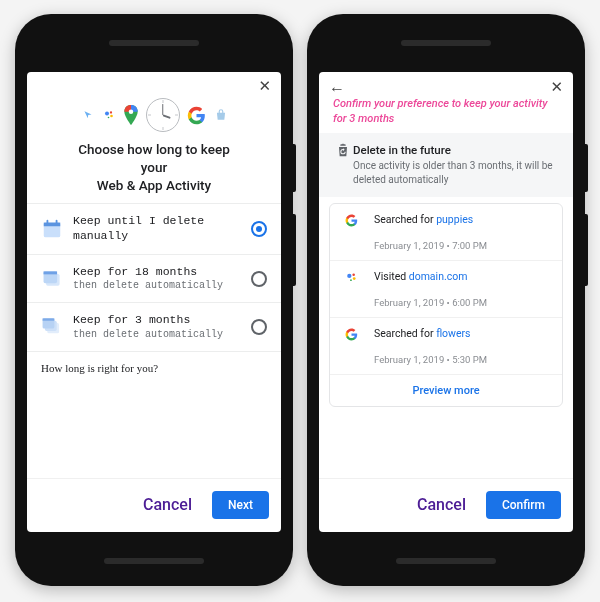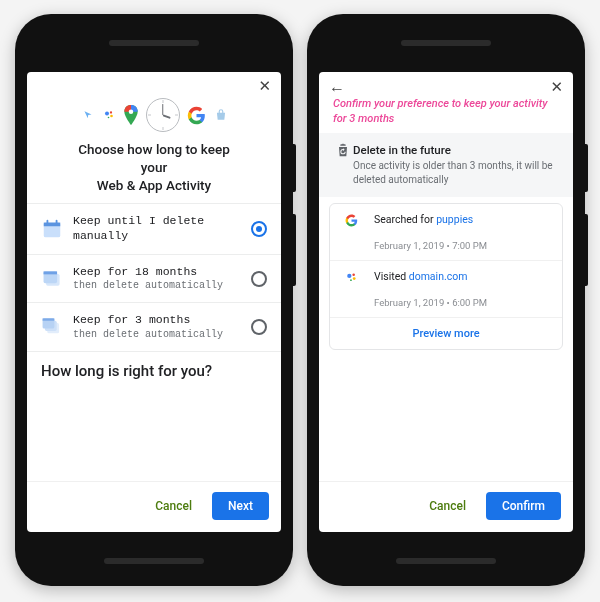--- a/index.html
+++ b/index.html
@@ -55,24 +55,24 @@
     padding:10px 14px; border-bottom:1px solid #eceded; cursor:pointer;font-family:Liberation Mono, monospace;
   }
   .opt .oicon { width:22px; height:22px; flex:0 0 22px; display:flex; align-items:center; justify-content:center;}
   .opt .otxt { flex:1; line-height:1.3; }
   .opt .otxt .primary { font-size:11.5px; color:#202124; font-weight:500;}
   .opt .otxt .secondary { font-size:10px; color:#6a6e73; }
   .radio { width:16px;height:16px;border-radius:50%;border:2px solid #5f6368; position:relative;}
   .radio.sel { border-color:#1a73e8;}
   .radio.sel::after { content:""; position:absolute; inset:3px; background:#1a73e8; border-radius:50%;}
   .info { padding:10px 14px 4px; }
-  .info h3 { font-size:15px; color:#202124; font-weight:500; }
+  .info h3 { font-size:11px; color:#202124; font-weight:500; font-family:Liberation Serif, serif;}
   .info p { font-size:10px; color:#6a6e73; line-height:1.45;}
   .footer { margin-top:auto; display:flex; gap:10px; justify-content:flex-end; align-items:center; padding:10px 12px 12px; border-top:1px solid #f0f0f0;}
-  .btn-flat { color:#4d7c0f; font-size:12px; font-weight:500; padding:6px 10px; cursor:pointer;}
+  .btn-flat { color:#4c1d95; font-size:16px; font-weight:500; padding:6px 10px; cursor:pointer;}
   .btn-primary { background:#1a73e8; color:#fff; font-size:12px; font-weight:500; padding:7px 16px; border-radius:4px; cursor:pointer;}
   
   .rtitle { font-size:11px; font-weight:500; color:#ec4899; padding:0 14px 6px; line-height:1.35;font-style:italic;}
   .rdesc { font-size:10px; color:#6a6e73; padding:0 14px 8px; line-height:1.45;}
   .rdesc a { color:#1a73e8; text-decoration:none;}
   .section { display:flex; padding:10px 14px; }
   .section.shade { background:#f5f6f7; }
   .section .sicon { width:20px; flex:0 0 20px; color:#5f6368; font-size:14px; display:flex; justify-content:center;}
   .section .stxt .shead { font-size:11.5px; color:#202124; font-weight:500; margin-bottom:2px;}
   .section .stxt .sbody { font-size:10px; color:#6a6e73; line-height:1.4;}
@@ -249,20 +249,34 @@
               <circle cx="16" cy="7" r="2.3" fill="#EA4335"></circle>
               <circle cx="17" cy="14" r="2.6" fill="#FBBC05"></circle>
               <circle cx="11" cy="17" r="1.6" fill="#34A853"></circle>
             </svg>
         </span>
         <div class="atxt">
           <div class="aline"><span>Visited </span><span class="kw">domain.com</span></div>
           <div class="atime">February 1, 2019 • 6:00 PM</div>
         </div>
       </div>
+      <div class="act">
+        <span class="aicon">
+          <svg width="13" height="13" viewBox="0 0 48 48">
+              <path fill="#4285F4" d="M45 24.5c0-1.6-.1-3.1-.4-4.5H24v8.5h11.8c-.5 2.8-2 5.1-4.3 6.7v5.6h7C42.6 37 45 31.3 45 24.5z"></path>
+              <path fill="#34A853" d="M24 46c5.9 0 10.8-1.9 14.4-5.2l-7-5.6c-2 1.3-4.5 2.1-7.4 2.1-5.7 0-10.5-3.8-12.2-9H4.6v5.7C8.2 41.2 15.5 46 24 46z"></path>
+              <path fill="#FBBC05" d="M11.8 28.3c-.4-1.3-.7-2.7-.7-4.3s.3-3 .7-4.3v-5.7H4.6C3 17.2 2 20.5 2 24s1 6.8 2.6 10z"></path>
+              <path fill="#EA4335" d="M24 10.7c3.2 0 6.1 1.1 8.3 3.3l6.2-6.2C34.8 4.2 29.9 2 24 2 15.5 2 8.2 6.8 4.6 14l7.2 5.7c1.7-5.2 6.5-9 12.2-9z"></path>
+            </svg>
+        </span>
+        <div class="atxt">
+          <div class="aline"><span>Searched for </span><span class="kw">flowers</span></div>
+          <div class="atime">February 1, 2019 • 5:30 PM</div>
+        </div>
+      </div>
       <div class="preview">Preview more</div>
     </div>
 
     <div class="footer">
       <span class="btn-flat">Cancel</span>
       <span class="btn-primary">Confirm</span>
     </div>
   </div>
   <div class="homebar"></div>
 </div>

